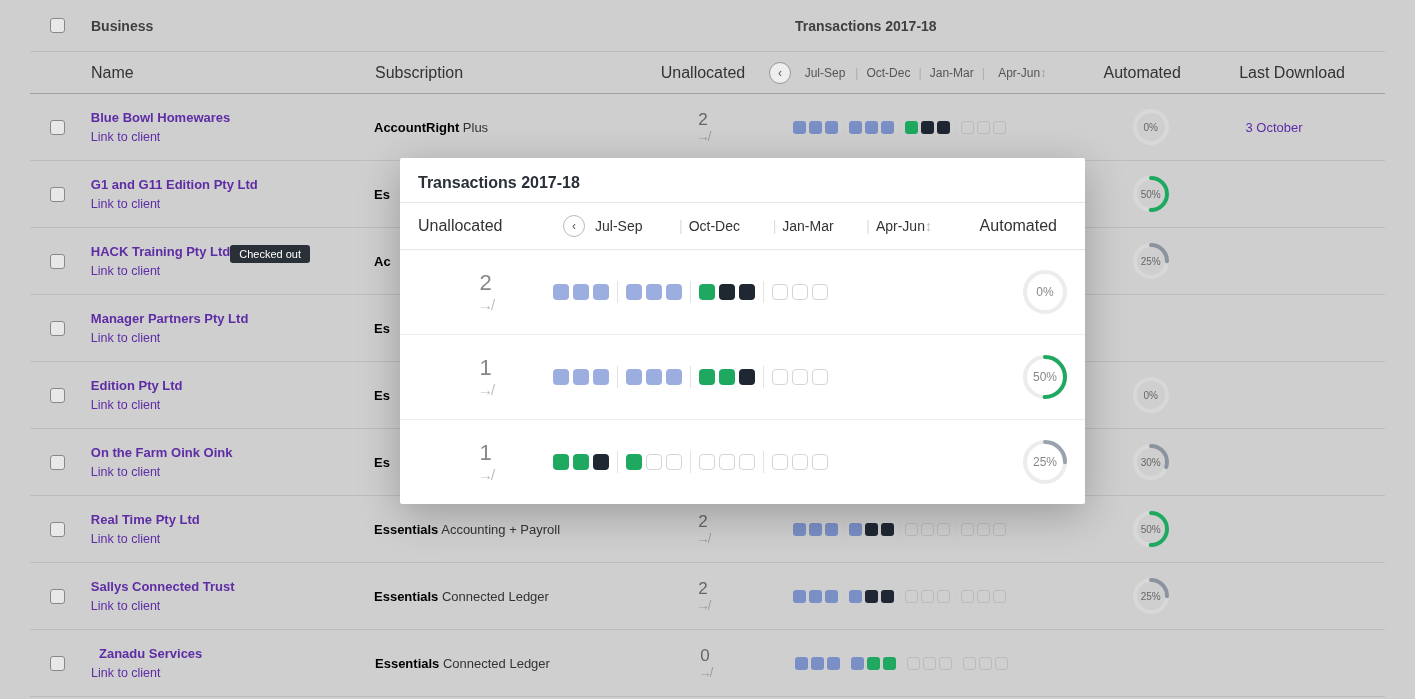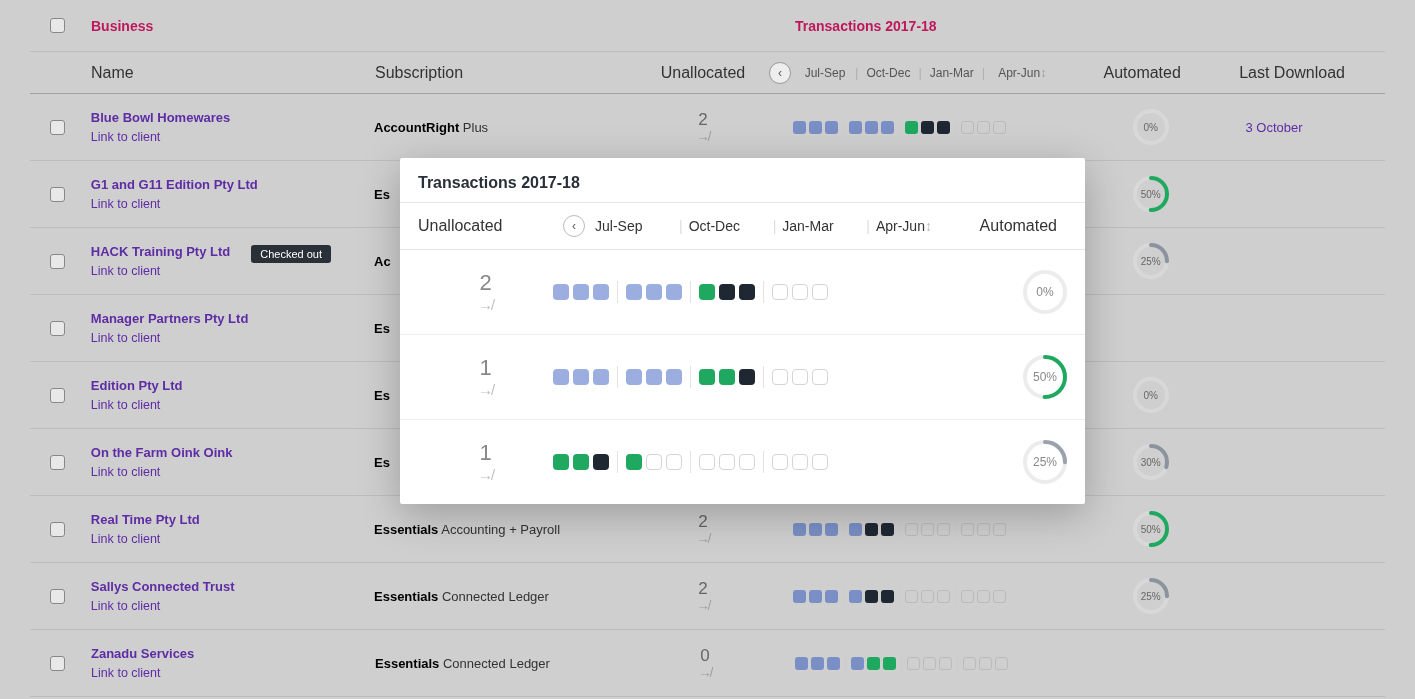--- a/index.html
+++ b/index.html
@@ -34,42 +34,42 @@
   .col-sub   { width: 270px; }
   .col-unalloc { width: 120px; text-align:center; }
   .col-arrow { width: 30px; display:flex; align-items:center; justify-content:center;}
   .col-q     { width: 60px; text-align:center; font-size:12px; color:#555;}
   .col-automated { width: 170px; text-align:center; }
   .col-download { width: 150px; padding-left:10px;}
 
   .qgroup { display:flex; align-items:center; }
   .qsep { color:#b0b0b0; }
 
-  .section-head { font-weight:700; color:#be185d; font-size:14px;}
+  .section-head { font-weight:700; color:#404040; font-size:14px;}
   .colhead { color:#333; font-size:16px; }
   .colhead.sortable::after { font-size:9px; color:#888; margin-left:4px; content:""; }
   .sort-both::after{ content:"\2195"; color:#999;}
   .sort-asc::after{ content:"\25B2"; color:#555; font-size:8px;}
   
   .chk {
     width:15px; height:15px; border:1.5px solid #888; border-radius:3px; background:#e8e8e8;
   }
 
   .row {
     display:flex; align-items:center; height:67px; border-bottom:1px solid #bdbdbd;
   }
   .biz-name { color:#5e2ca5; font-weight:700; font-size:13px; display:block; margin-bottom:4px;}
   .link-client { color:#5e2ca5; font-size:12.5px; }
   .sub-main { font-weight:700; color:#000000; font-size:13px;}
   .sub-rest { color:#333; font-weight:400; font-size:13px; }
   .unalloc-num { font-size:17px; color:#666; display:block; text-align:center; line-height:1.1;}
   .unalloc-sub { color:#999; font-size:13px; display:block; text-align:center; line-height:1;}
   
   .badge {
-    display:inline-block; background:#2a3038; color:#fff; font-size:11px; padding:3px 9px; border-radius:3px; margin-left:21px; font-weight:400;
+    display:inline-block; background:#2a3038; color:#fff; font-size:11px; padding:3px 9px; border-radius:3px; margin-left:0; font-weight:400;
   }
 
   
   .qtr { display:inline-flex; gap:3px; vertical-align:middle;}
   .blk { width:13px; height:13px; border-radius:3px; }
   .blk-b { background:#7a8fc6; }
   .blk-g { background:#1fa85f; }
   .blk-d { background:#1f2733; }
   .blk-e { background:transparent; border:1.5px solid #bbb; }
   .qline { display:inline-block; width:1px; height:18px; background:#ccc; vertical-align:middle; margin:0 5px;}
@@ -448,21 +448,21 @@
     <div class="donut-label">25%</div>
   </div>
         </div>
     <div class="col-download"></div>
   </div>
       <div class="row">
     <div class="col-check">
           <div class="chk"></div>
         </div>
     <div class="col-name">
-    <div style="display:flex;align-items:center;">
+    <div style="display:flex;align-items:center;margin-left:8px;">
       <span class="biz-name">Zanadu Services</span>
 
     </div>
     <span class="link-client">Link to client</span></div>
     <div class="col-sub"><span class="sub-main">Essentials</span><span class="sub-rest"> Connected Ledger</span></div>
     <div class="col-unalloc">
       <span class="unalloc-num">0</span>
           <span class="unalloc-sub">↛</span>
     </div>
     <div class="col-arrow"></div>

